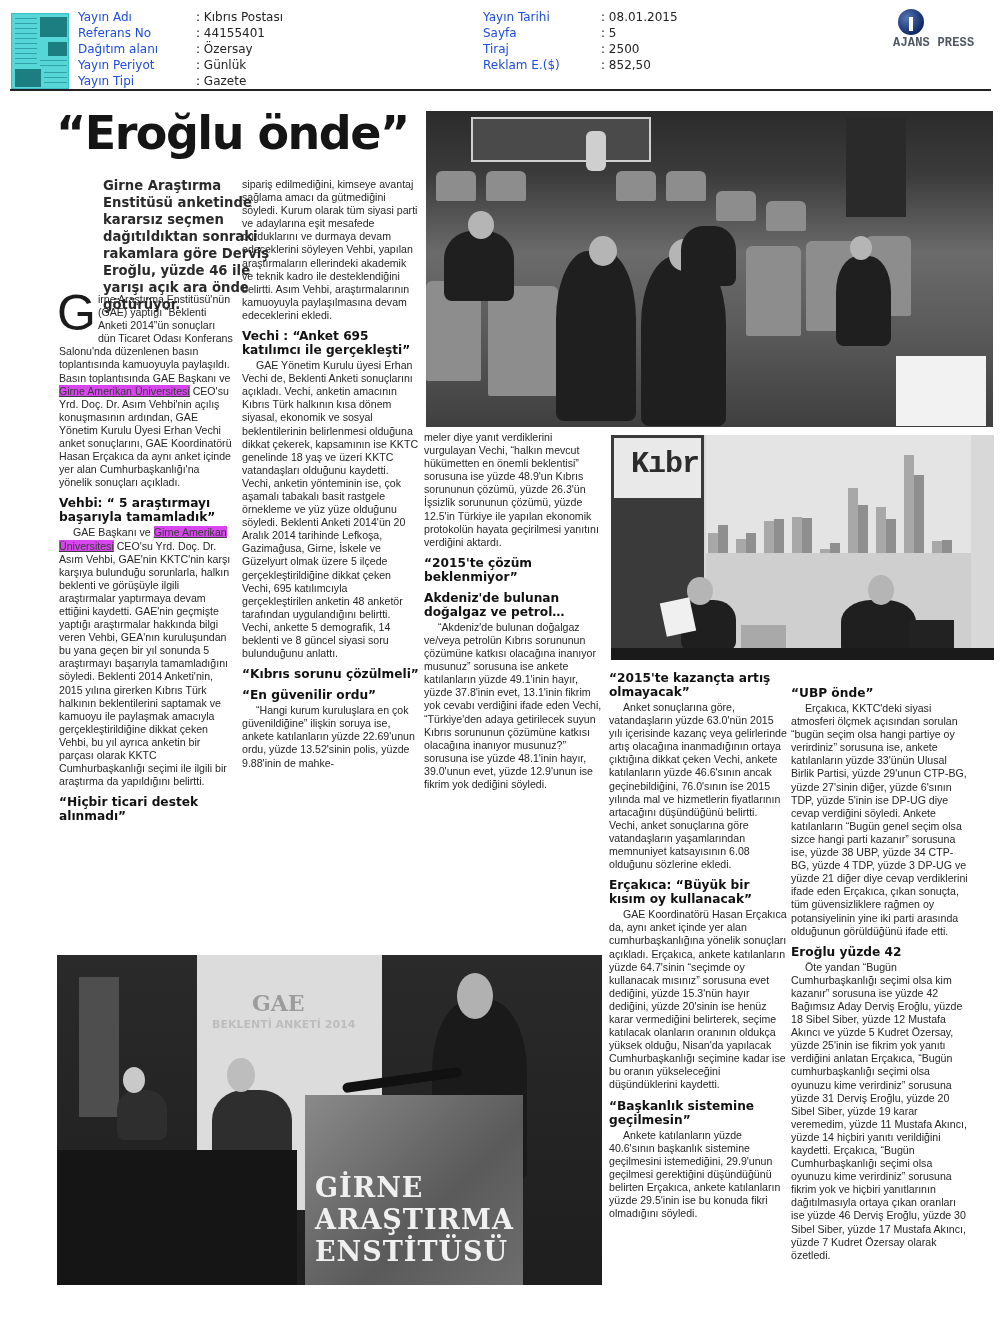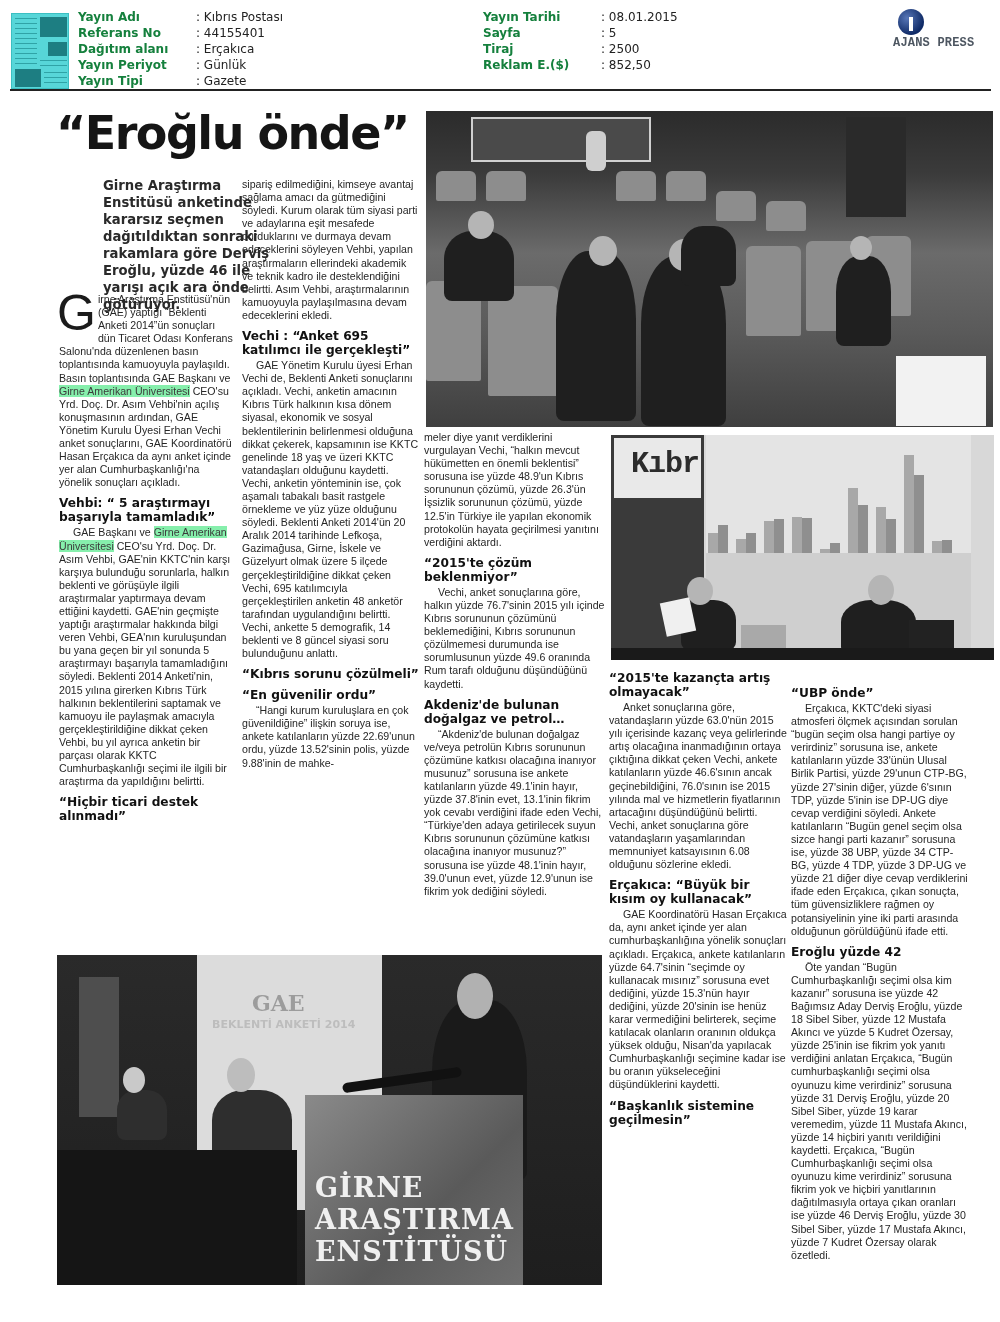--- a/index.html
+++ b/index.html
@@ -6,40 +6,40 @@
   html, body { width: 1000px; height: 1322px; background: #ffffff; overflow: hidden; }
   body { position: relative; font-family: "DejaVu Sans", sans-serif; color: #1a1a1a; }
 
   
   .meta-header { position: absolute; left: 0; top: 0; width: 1000px; height: 92px; }
   .thumb { position: absolute; left: 11px; top: 13px; width: 58px; height: 76px; background: #57d6d8; border: 1px solid #3cbfc2; overflow: hidden; }
   .thumb .t-line { position: absolute; background: #2fa3a6; height: 1px; }
   .thumb .t-photo { position: absolute; background: #1d7e82; }
   .meta-block { position: absolute; top: 9px; font-size: 12px; line-height: 16px; }
   .meta-row { display: flex; height: 16px; }
-  .meta-label { font-weight: bold; color: #15803d; }
+  .meta-label { font-weight: normal; color: #1d4ed8; }
   .meta-value { color: #222; }
   .left-meta { left: 78px; }
   .left-meta .meta-label { width: 118px; }
   .right-meta { left: 483px; }
   .right-meta .meta-label { width: 118px; }
   .brand { position: absolute; left: 893px; top: 9px; width: 100px; height: 45px; font-family: Liberation Mono, monospace; }
   .brand-circle { position: absolute; left: 5px; top: 0; width: 26px; height: 26px; border-radius: 50%; background: radial-gradient(circle at 35% 35%, #5877b8, #0f2a66 70%); }
   .brand-circle::after { content: ""; position: absolute; left: 11px; top: 8px; width: 4px; height: 14px; background: #fff; }
   .brand-text { position: absolute; left: 0; top: 27px; font-size: 12px; font-weight: bold; color: #4d5661; letter-spacing: 0.2px; white-space: nowrap; }
   .header-rule { position: absolute; left: 10px; top: 89px; width: 981px; height: 2px; background: #222; }
 
   
   .headline { position: absolute; left: 56px; top: 105px; font-family: "DejaVu Sans", sans-serif; font-weight: bold; font-size: 46px; line-height: 56px; color: #151515; letter-spacing: -1.5px; white-space: nowrap; }
   .deck { position: absolute; left: 59px; top: 177px; width: 178px; font-weight: bold; font-size: 13.2px; line-height: 17px; color: #2a2a2a; margin-left: 44px; }
   .col { position: absolute; font-family: "Liberation Sans", sans-serif; font-size: 10.6px; line-height: 13.1px; color: #262626; text-align: left; }
   .col p { margin: 0; }
   .col p.indent { text-indent: 14px; }
   .sub { font-family: "DejaVu Sans", sans-serif; font-weight: bold; font-size: 12.2px; line-height: 14px; color: #111; margin: 7px 0 2px 0; }
-  .hl { background: #86efac; color: #3b3b3b; }
+  .hl { background: #d946ef; color: #3b3b3b; text-decoration: underline; }
   .dropcap-wrap { position: relative; }
   .dropcap { float: left; font-family: "Liberation Sans", sans-serif; font-size: 50px; line-height: 40px; margin: 0 2px 0 -2px; color: #1b1b1b; font-weight: normal; }
 
   .col1 { left: 59px; top: 293px; width: 176px; }
   .col2 { left: 242px; top: 178px; width: 177px; }
   .col3 { left: 424px; top: 431px; width: 182px; }
   .col4 { left: 609px; top: 671px; width: 178px; }
   .col5 { left: 791px; top: 671px; width: 178px; }
 
   
@@ -87,21 +87,21 @@
     <div class="meta-row">
       <span class="meta-label">Yayın Adı</span>
       <span class="meta-value">: Kıbrıs Postası</span>
     </div>
     <div class="meta-row">
       <span class="meta-label">Referans No</span>
       <span class="meta-value">: 44155401</span>
     </div>
     <div class="meta-row">
       <span class="meta-label">Dağıtım alanı</span>
-      <span class="meta-value">: Erçakıca</span>
+      <span class="meta-value">: Özersay</span>
     </div>
     <div class="meta-row">
       <span class="meta-label">Yayın Periyot</span>
       <span class="meta-value">: Günlük</span>
     </div>
     <div class="meta-row">
       <span class="meta-label">Yayın Tipi</span>
       <span class="meta-value">: Gazete</span>
     </div>
   </div>
@@ -149,31 +149,31 @@
   <div class="sub">Vechi : “Anket 695 katılımcı ile gerçekleşti”</div>
   <p class="indent">GAE Yönetim Kurulu üyesi Erhan Vechi de, Beklenti Anketi sonuçlarını açıkladı. Vechi, anketin amacının Kıbrıs Türk halkının kısa dönem siyasal, ekonomik ve sosyal beklentilerinin belirlenmesi olduğuna dikkat çekerek, kapsamının ise KKTC genelinde 18 yaş ve üzeri KKTC vatandaşları olduğunu kaydetti. Vechi, anketin yönteminin ise, çok aşamalı tabakalı basit rastgele örnekleme ve yüz yüze olduğunu söyledi. Beklenti Anketi 2014'ün 20 Aralık 2014 tarihinde Lefkoşa, Gazimağusa, Girne, İskele ve Güzelyurt olmak üzere 5 ilçede gerçekleştirildiğine dikkat çeken Vechi, 695 katılımcıyla gerçekleştirilen anketin 48 anketör tarafından uygulandığını belirtti. Vechi, ankette 5 demografik, 14 beklenti ve 8 güncel siyasi soru bulunduğunu anlattı.</p>
   <div class="sub">“Kıbrıs sorunu çözülmeli”</div>
   <div class="sub">“En güvenilir ordu”</div>
   <p class="indent">“Hangi kurum kuruluşlara en çok güvenildiğine” ilişkin soruya ise, ankete katılanların yüzde 22.69'unun ordu, yüzde 13.52'sinin polis, yüzde 9.88'inin de mahke-</p>
 </div>
 
 <div class="col col3">
   <p>meler diye yanıt verdiklerini vurgulayan Vechi, “halkın mevcut hükümetten en önemli beklentisi” sorusuna ise yüzde 48.9'un Kıbrıs sorununun çözümü, yüzde 26.3'ün İşsizlik sorununun çözümü, yüzde 12.5'in Türkiye ile yapılan ekonomik protokolün hayata geçirilmesi yanıtını verdiğini aktardı.</p>
   <div class="sub">“2015'te çözüm beklenmiyor”</div>
-  <p class="indent">Vechi, anket sonuçlarına göre, halkın yüzde 76.7'sinin 2015 yılı içinde Kıbrıs sorununun çözümünü beklemediğini, Kıbrıs sorununun çözülmemesi durumunda ise sorumlusunun yüzde 49.6 oranında Rum tarafı olduğunu düşündüğünü kaydetti.</p>
   <div class="sub">Akdeniz'de bulunan doğalgaz ve petrol…</div>
   <p class="indent">“Akdeniz'de bulunan doğalgaz ve/veya petrolün Kıbrıs sorununun çözümüne katkısı olacağına inanıyor musunuz” sorusuna ise ankete katılanların yüzde 49.1'inin hayır, yüzde 37.8'inin evet, 13.1'inin fikrim yok cevabı verdiğini ifade eden Vechi, “Türkiye'den adaya getirilecek suyun Kıbrıs sorununun çözümüne katkısı olacağına inanıyor musunuz?” sorusuna ise yüzde 48.1'inin hayır, 39.0'unun evet, yüzde 12.9'unun ise fikrim yok dediğini söyledi.</p>
 </div>
 
 <div class="col col4">
   <div class="sub" style="margin-top:0">“2015'te kazançta artış olmayacak”</div>
   <p class="indent">Anket sonuçlarına göre, vatandaşların yüzde 63.0'nün 2015 yılı içerisinde kazanç veya gelirlerinde artış olacağına inanmadığının ortaya çıktığına dikkat çeken Vechi, ankete katılanların yüzde 46.6'sının ancak geçinebildiğini, 76.0'sının ise 2015 yılında mal ve hizmetlerin fiyatlarının artacağını düşündüğünü belirtti. Vechi, anket sonuçlarına göre vatandaşların yaşamlarından memnuniyet katsayısının 6.08 olduğunu sözlerine ekledi.</p>
   <div class="sub">Erçakıca: “Büyük bir kısım oy kullanacak”</div>
   <p class="indent">GAE Koordinatörü Hasan Erçakıca da, aynı anket içinde yer alan cumhurbaşkanlığına yönelik sonuçları açıkladı. Erçakıca, ankete katılanların yüzde 64.7'sinin “seçimde oy kullanacak mısınız” sorusuna evet dediğini, yüzde 15.3'nün hayır dediğini, yüzde 20'sinin ise henüz karar vermediğini belirterek, seçime katılacak olanların oranının oldukça yüksek olduğu, Nisan'da yapılacak Cumhurbaşkanlığı seçimine kadar ise bu oranın yükseleceğini düşündüklerini kaydetti.</p>
   <div class="sub">“Başkanlık sistemine geçilmesin”</div>
+  <p class="indent">Ankete katılanların yüzde 40.6'sının başkanlık sistemine geçilmesini istemediğini, 29.9'unun geçilmesi gerektiğini düşündüğünü belirten Erçakıca, ankete katılanların yüzde 29.5'inin ise bu konuda fikri olmadığını söyledi.</p>
 </div>
 
 <div class="col col5">
   <div class="sub" style="margin-top:15px">“UBP önde”</div>
   <p class="indent">Erçakıca, KKTC'deki siyasi atmosferi ölçmek açısından sorulan “bugün seçim olsa hangi partiye oy verirdiniz” sorusuna ise, ankete katılanların yüzde 33'ünün Ulusal Birlik Partisi, yüzde 29'unun CTP-BG, yüzde 27'sinin diğer, yüzde 6'sının TDP, yüzde 5'inin ise DP-UG diye cevap verdiğini söyledi. Ankete katılanların “Bugün genel seçim olsa sizce hangi parti kazanır” sorusuna ise, yüzde 38 UBP, yüzde 34 CTP-BG, yüzde 4 TDP, yüzde 3 DP-UG ve yüzde 21 diğer diye cevap verdiklerini ifade eden Erçakıca, çıkan sonuçta, tüm güvensizliklere rağmen oy potansiyelinin yine iki parti arasında olduğunun görüldüğünü ifade etti.</p>
   <div class="sub">Eroğlu yüzde 42</div>
   <p class="indent">Öte yandan “Bugün Cumhurbaşkanlığı seçimi olsa kim kazanır” sorusuna ise yüzde 42 Bağımsız Aday Derviş Eroğlu, yüzde 18 Sibel Siber, yüzde 12 Mustafa Akıncı ve yüzde 5 Kudret Özersay, yüzde 25'inin ise fikrim yok yanıtı verdiğini anlatan Erçakıca, “Bugün cumhurbaşkanlığı seçimi olsa oyunuzu kime verirdiniz” sorusuna yüzde 31 Derviş Eroğlu, yüzde 20 Sibel Siber, yüzde 19 karar veremedim, yüzde 11 Mustafa Akıncı, yüzde 14 hiçbiri yanıtı verildiğini kaydetti. Erçakıca, “Bugün Cumhurbaşkanlığı seçimi olsa oyunuzu kime verirdiniz” sorusuna fikrim yok ve hiçbiri yanıtlarının dağıtılmasıyla ortaya çıkan oranları ise yüzde 46 Derviş Eroğlu, yüzde 30 Sibel Siber, yüzde 17 Mustafa Akıncı, yüzde 7 Kudret Özersay olarak özetledi.</p>
 </div>
 
 <div class="photo photo-audience">

